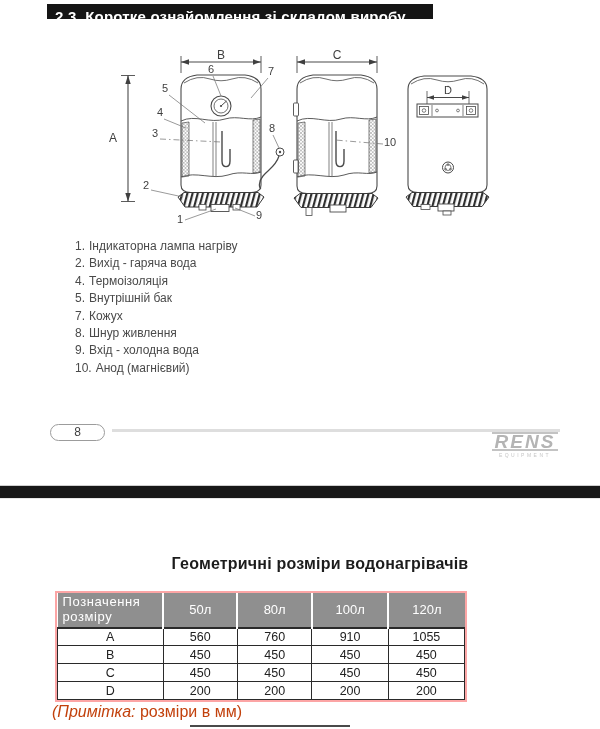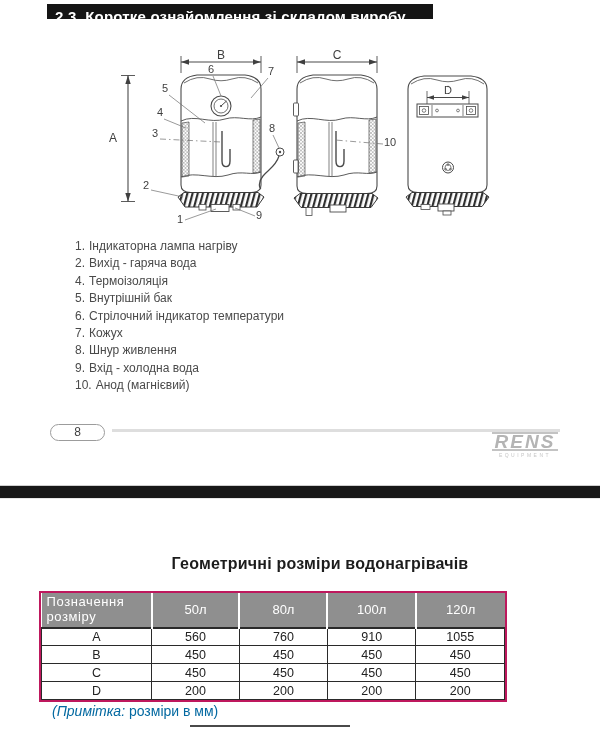--- a/index.html
+++ b/index.html
@@ -30,33 +30,33 @@
   .rens-sub { font-size:5px; letter-spacing:2.5px; color:#c6c6c6; margin-top:1px; }
 
   
   .divider-bar { position:absolute; left:0; top:485px; width:600px; height:14px;
     background:#181818; border-top:1px solid #cfcfcf; border-bottom:1px solid #e6e6e6; }
 
   
   .table-title { position:absolute; left:0; top:555px; width:600px; text-align:center;
     font-size:16px; font-weight:700; color:#1c1c1c; letter-spacing:0.2px;padding-left:40px; }
 
-  .dims-wrap { position:absolute; left:39px; top:591px; width:468px;
-    border:2px solid #be185d; background:#fff; }
+  .dims-wrap { position:absolute; left:55px; top:591px; width:412px;
+    border:2px solid #fca5a5; background:#fff; }
   .dims-table { width:100%; border-collapse:collapse; }
   .dims-table th { background:#8f8f8f; color:#ffffff; font-weight:400; font-size:13px;
     height:30px; text-align:center; }
   .dims-table th + th { border-left:2px solid #ffffff; width:94px; }
   .dims-table th:first-child { width:112px; text-align:left; padding:2px 5px;
     line-height:1.15; letter-spacing:0.6px; }
   .dims-table td { border:1px solid #2a2a2a; text-align:center; height:18px;
     font-size:12.5px; color:#222222; }
   .dims-table tbody tr:first-child td { border-top:2px solid #2a2a2a; }
 
-  .note { position:absolute; left:52px; top:703px; font-size:14px; color:#0369a1; }
+  .note { position:absolute; left:52px; top:703px; font-size:16px; color:#c2410c; }
   .note .it { font-style:italic; }
   .note-underline { position:absolute; left:190px; top:725px; width:160px; height:1.5px;
     background:#4a4a4a; }
 </style>
 </head>
 <body>
 
 <div class="page">
 
   <div class="header-bar">
@@ -214,21 +214,20 @@
       <rect x="438" y="204" width="16" height="7" fill="#fff" stroke-width="0.9"></rect>
       <rect x="443" y="211" width="8" height="4" fill="#fff" stroke-width="0.8"></rect>
     </g>
   </svg>
 
   <div class="parts-list">
     <div><span class="num">1.</span><span>Індикаторна лампа нагріву</span></div>
     <div><span class="num">2.</span><span>Вихід - гаряча вода</span></div>
     <div><span class="num">4.</span><span>Термоізоляція</span></div>
     <div><span class="num">5.</span><span>Внутрішній бак</span></div>
-    <div><span class="num">6.</span><span>Стрілочний індикатор температури</span></div>
     <div><span class="num">7.</span><span>Кожух</span></div>
     <div><span class="num">8.</span><span>Шнур живлення</span></div>
     <div><span class="num">9.</span><span>Вхід - холодна вода</span></div>
     <div><span class="num">10.</span><span>Анод (магнієвий)</span></div>
   </div>
 
   <div class="page-badge">8</div>
   <div class="footer-rule"></div>
   <div class="rens">
     <div class="rens-word">RENS</div>

